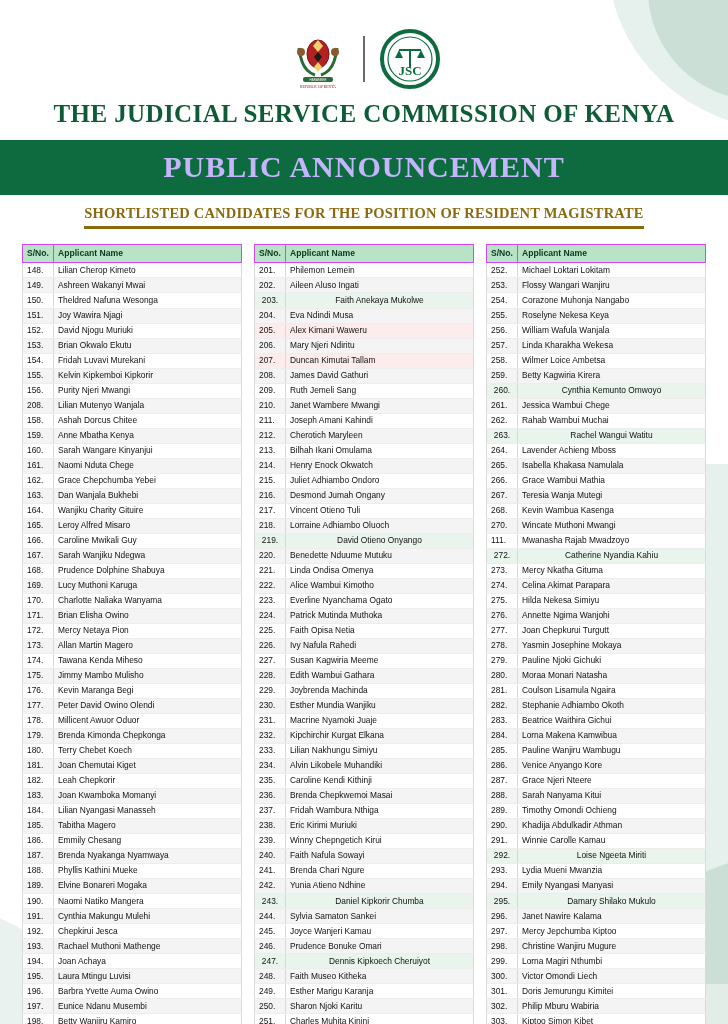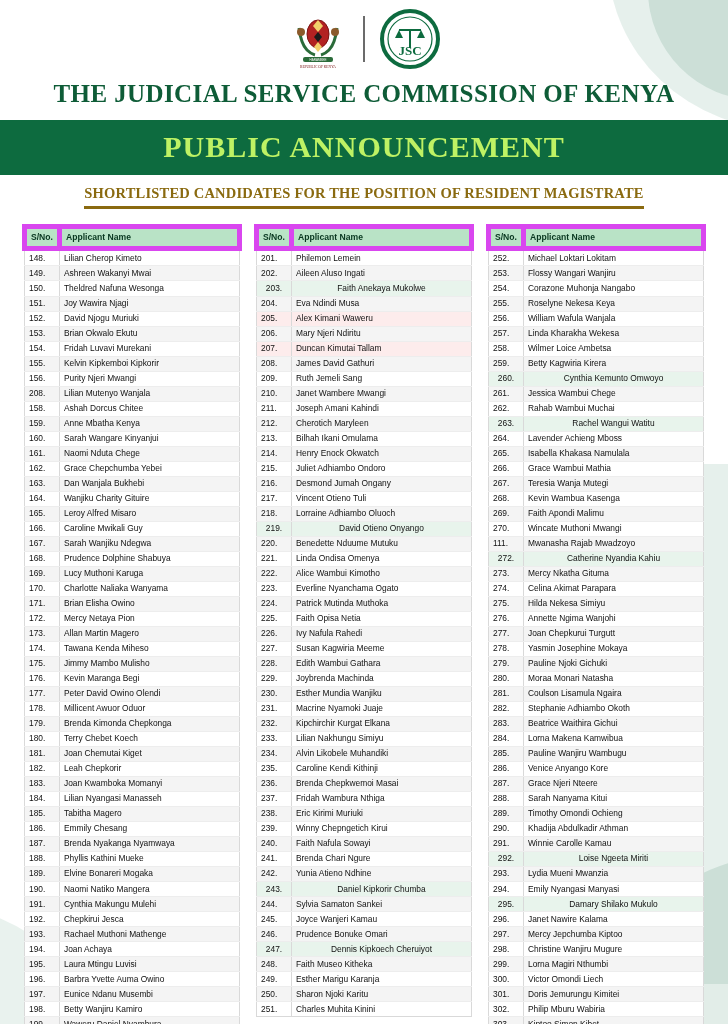--- a/index.html
+++ b/index.html
@@ -48,21 +48,21 @@
     position: absolute; bottom: -30px; right: -60px;
     width: 200px; height: 200px;
     border-radius: 100% 0 0 0;
     background: #0e6b43;
     opacity: 0.12;
   }
 
   
   .header {
     position: relative;
-    padding-top: 8px;
+    padding-top: 28px;
     text-align: center;
     z-index: 3;
   }
   .crest-row {
     display: flex; align-items: center; justify-content: center;
     gap: 14px; height: 62px;
   }
   .crest { width: 62px; height: 62px; }
   .divider-bar {
     width: 2px; height: 46px; background: #6b6b6b;
@@ -76,21 +76,21 @@
     font-weight: bold;
     font-size: 25px;
     letter-spacing: 0.4px;
     color: #0e5c37;
   }
 
   
   .announce-band {
     margin-top: 12px;
     background: #0d6b3f;
-    color: #bef264;
+    color: #c4b5fd;
     text-align: center;
     padding: 10px 0 11px 0;
     font-family: "Liberation Serif", serif;
     font-weight: bold;
     font-size: 30px;
     letter-spacing: 1px;
     position: relative;
     z-index: 3;
   }
   .subtitle-band {
@@ -126,21 +126,21 @@
     font-size: 8.4px;
     line-height: 1.1;
   }
   table.list th {
     background: #b9e3c6;
     color: #08361f;
     font-size: 8.6px;
     font-weight: bold;
     text-align: left;
     padding: 4px 4px;
-    border: 5px solid #d946ef;
+    border: 1px solid #d946ef;
   }
   table.list td {
     padding: 2.4px 4px;
     border-left: 1px solid #d9d9d9;
     border-right: 1px solid #d9d9d9;
     border-bottom: 1px solid #ededed;
     color: #111111;
     white-space: nowrap;
     overflow: hidden;
     text-overflow: ellipsis;
@@ -710,24 +710,20 @@
             </tr>
             <tr>
               <td class="sno">267.</td>
               <td>Teresia Wanja Mutegi</td>
             </tr>
             <tr>
               <td class="sno">268.</td>
               <td>Kevin Wambua Kasenga</td>
             </tr>
             <tr>
-              <td class="sno">269.</td>
-              <td>Faith Apondi Malimu</td>
-            </tr>
-            <tr>
               <td class="sno">270.</td>
               <td>Wincate Muthoni Mwangi</td>
             </tr>
             <tr>
               <td class="sno">111.</td>
               <td>Mwanasha Rajab Mwadzoyo</td>
             </tr>
             <tr class="tint-green">
               <td class="sno">272.</td>
               <td>Catherine Nyandia Kahiu</td>

